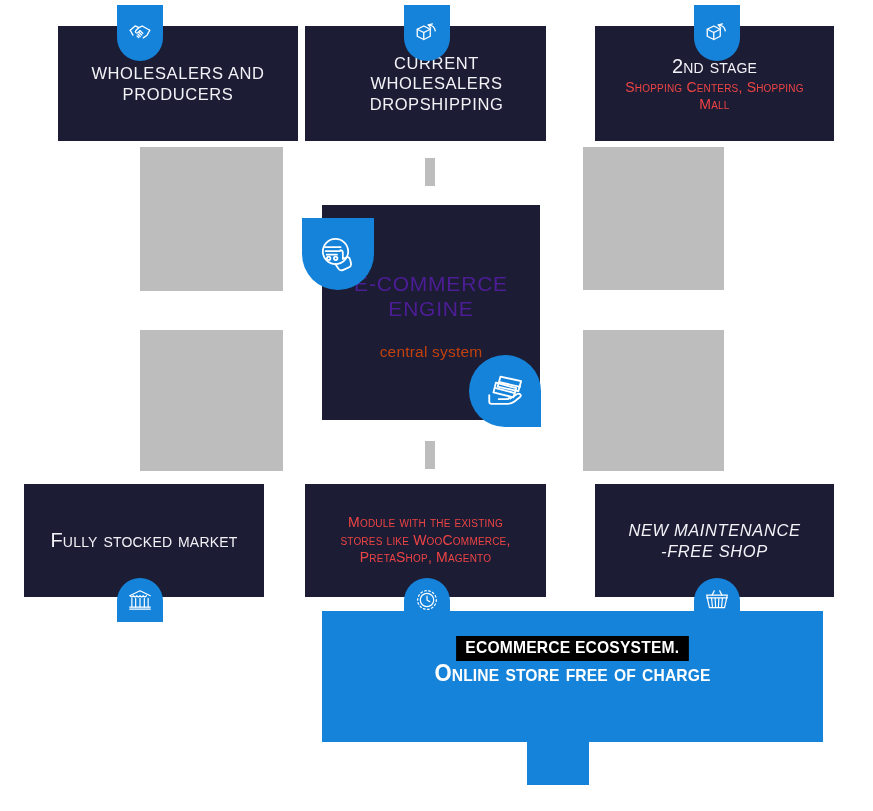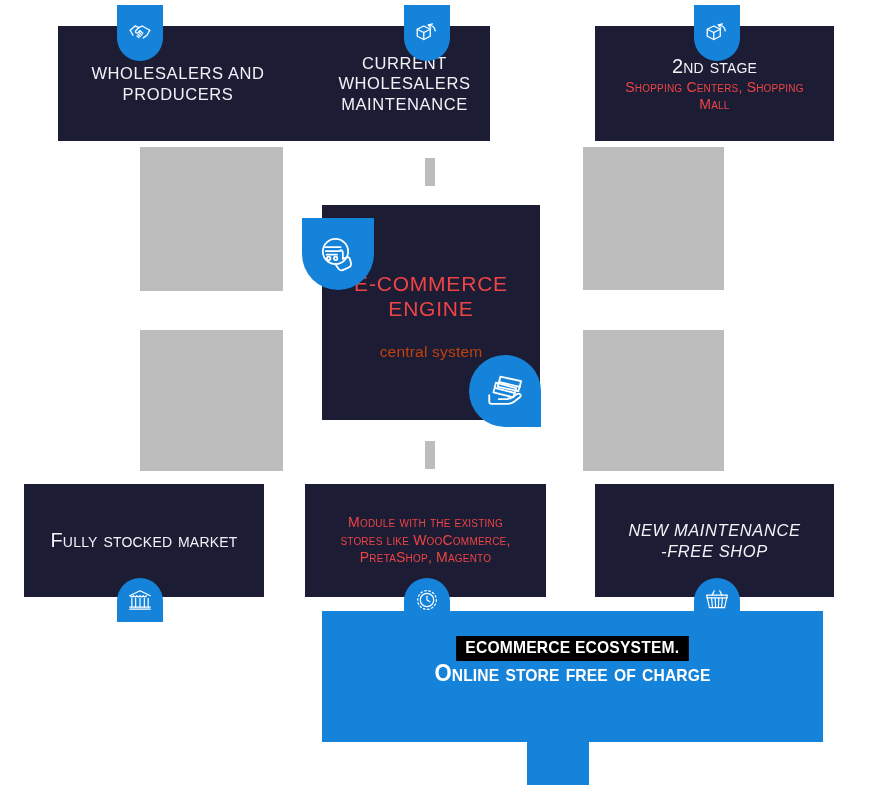--- a/index.html
+++ b/index.html
@@ -58,21 +58,21 @@
   .t-smallcaps-sm {
     font-variant: small-caps;
     font-size: 14px;
     letter-spacing: 0.2px;
     font-weight: 400;
     color: #ef4444;
   }
 
   
   #card-wholesalers { left: 24px;  top: 26px;  width: 240px; height: 115px; margin-left: 34px; }
-  #card-dropshipping { left: 297px; top: 26px;  width: 193px; height: 115px; padding-left: 36px; }
+  #card-dropshipping { left: 305px; top: 26px;  width: 241px; height: 115px; padding-left: 36px; }
   #card-secondstage { left: 595px; top: 26px;  width: 239px; height: 115px; }
   #card-market      { left: 24px;  top: 484px; width: 240px; height: 113px; text-align: center; }
   #card-module      { left: 305px; top: 484px; width: 241px; height: 113px; }
   #card-newshop     { left: 595px; top: 484px; width: 239px; height: 113px; font-style: italic; }
 
   
   #engine-box {
     position: absolute;
     left: 322px; top: 205px;
     width: 218px; height: 215px;
@@ -83,21 +83,21 @@
     left: 322px;
     top: 272px;
     width: 218px;
     text-align: center;
     color: #ffffff;
   }
   .engine-title {
     font-size: 21px;
     letter-spacing: 0.8px;
     line-height: 1.18;
-    color: #ef4444;
+    color: #4c1d95;
   }
   .engine-sub {
     font-size: 15.5px;
     color: #c2410c;
     margin-top: 21px;
     letter-spacing: 0.2px;
   }
 
   
   .gray-block {
@@ -246,21 +246,21 @@
 
   <div class="card" id="card-wholesalers">
     <div class="card-text">
       <span class="t-caps">WHOLESALERS AND PRODUCERS</span>
     </div>
   </div>
 
   <div class="card" id="card-dropshipping">
     <div class="card-text">
       <div class="t-caps">CURRENT WHOLESALERS</div>
-      <div class="t-caps">MAINTENANCE</div>
+      <div class="t-caps">DROPSHIPPING</div>
     </div>
   </div>
 
   <div class="card" id="card-secondstage">
     <div class="card-text">
       <div class="t-smallcaps">2nd stage</div>
       <div class="t-smallcaps-sm">Shopping Centers, Shopping Mall</div>
     </div>
   </div>
 

